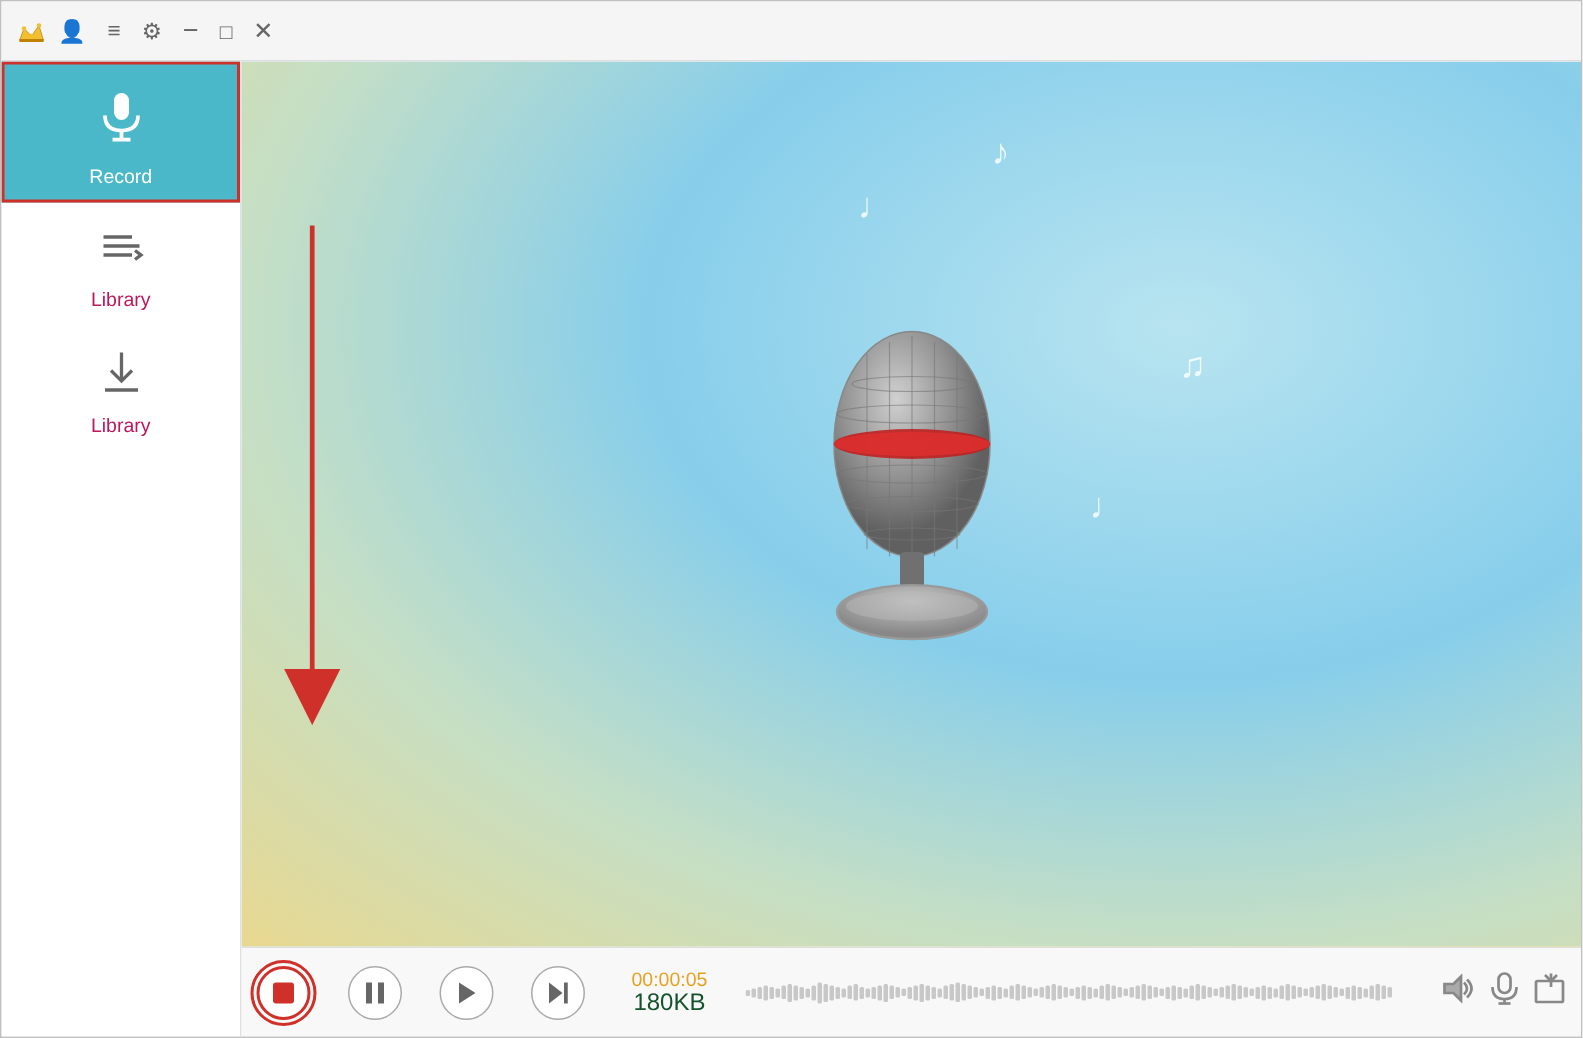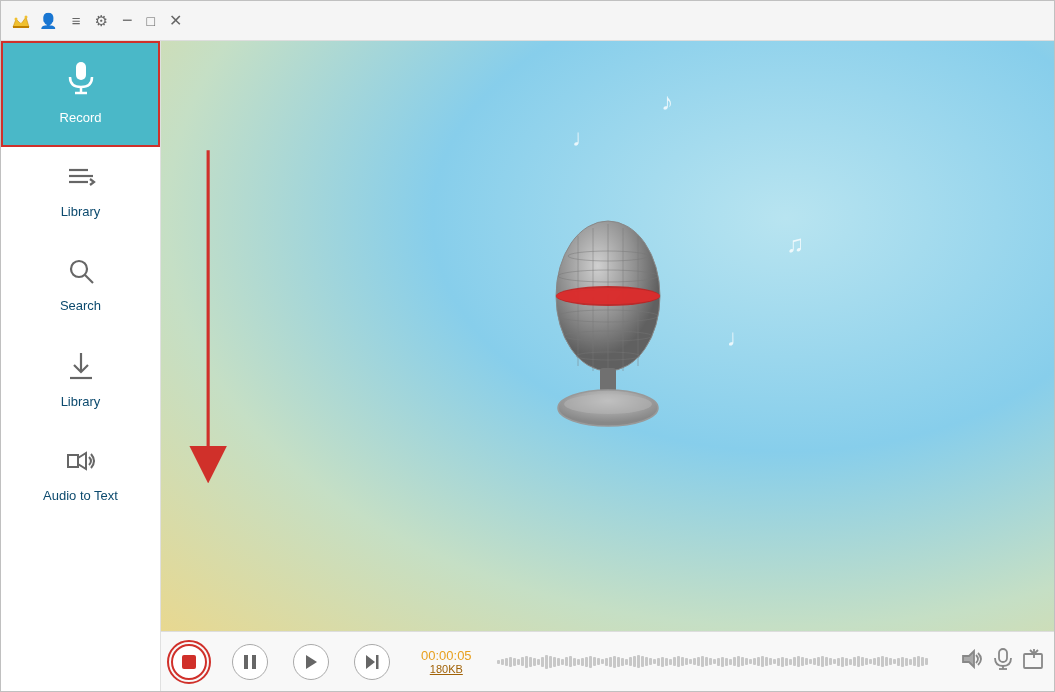--- a/index.html
+++ b/index.html
@@ -21,31 +21,31 @@
     .main-content { display: flex; flex: 1; overflow: hidden; }
 
     
     .sidebar {
       width: 160px; background: #fff; border-right: 1px solid #e0e0e0;
       display: flex; flex-direction: column; align-items: center;
       padding-top: 0; flex-shrink: 0;
     }
     .sidebar-item {
       width: 100%; display: flex; flex-direction: column; align-items: center;
-      padding: 18px 10px 20px; cursor: pointer; position: relative;
+      padding: 18px 10px 8px; cursor: pointer; position: relative;
     }
     .sidebar-item.active {
       background: #4ab8c8; border: 2px solid #d0302a;
     }
     .sidebar-item-icon { font-size: 28px; margin-bottom: 6px; }
     .sidebar-item.active .sidebar-item-icon { color: #fff; }
     .sidebar-item:not(.active) .sidebar-item-icon { color: #666; }
     .sidebar-item-label { font-size: 13px; }
     .sidebar-item.active .sidebar-item-label { color: #fff; }
-    .sidebar-item:not(.active) .sidebar-item-label { color: #0c4a6e; }
+    .sidebar-item:not(.active) .sidebar-item-label { color: #be185d; }
 
     
     .right-panel { flex: 1; display: flex; flex-direction: column; overflow: hidden; }
 
     
     .bg-area {
       flex: 1;
       background: linear-gradient(160deg, #87ceeb 0%, #b0dde8 30%, #c8e8e0 50%, #d4e8c0 70%, #e8e0a0 90%, #f0d880 100%);
       position: relative; overflow: hidden;
       display: flex; align-items: center; justify-content: center;
@@ -80,21 +80,21 @@
       width: 36px; height: 36px; border-radius: 50%; border: 1.5px solid #aaa;
       background: #fff; display: flex; align-items: center; justify-content: center;
       cursor: pointer; font-size: 14px; color: #555; flex-shrink: 0;
     }
     .ctrl-btn.stop-btn { border: 2px solid #d0302a; position: relative; }
     .ctrl-btn.stop-btn .stop-inner { width: 14px; height: 14px; background: #d0302a; border-radius: 2px; }
     .ctrl-btn.highlighted { outline: 2px solid #d0302a; outline-offset: 2px; }
 
     .time-info { display: flex; flex-direction: column; align-items: center; margin-left: 6px; flex-shrink: 0; }
     .time-display { font-size: 13px; color: #e8a020; font-weight: 500; }
-    .size-display { font-size: 11px; color: #a16207; text-decoration: underline; }
+    .size-display { font-size: 16px; color: #14532d; }
 
     .waveform-bar {
       flex: 1; height: 28px; background: transparent;
       display: flex; align-items: center; gap: 1px; overflow: hidden;
     }
     .wave-segment { width: 3px; background: #c8c8c8; border-radius: 1px; flex-shrink: 0; }
 
     .right-controls { display: flex; align-items: center; gap: 8px; margin-left: 8px; flex-shrink: 0; }
     .right-ctrl-btn { font-size: 18px; color: #888; cursor: pointer; }
 
@@ -158,52 +158,32 @@
           <svg width="30" height="26" viewBox="0 0 30 26" fill="none" stroke="#666" stroke-width="2.2">
             <line x1="3" y1="5" x2="22" y2="5"></line>
             <line x1="3" y1="11" x2="27" y2="11"></line>
             <line x1="3" y1="17" x2="22" y2="17"></line>
             <polyline points="24,14 28,17 24,20" fill="none"></polyline>
           </svg>
         </span>
         <span class="sidebar-item-label">Library</span>
       </div>
 
-      <div class="sidebar-item">
-        <span class="sidebar-item-icon">
-          <svg width="28" height="28" viewBox="0 0 28 28" fill="none" stroke="#666" stroke-width="2.2">
-            <circle cx="12" cy="12" r="8"></circle>
-            <line x1="18" y1="18" x2="26" y2="26"></line>
-          </svg>
-        </span>
-        <span class="sidebar-item-label">Search</span>
-      </div>
 
       <div class="sidebar-item">
         <span class="sidebar-item-icon">
           <svg width="28" height="30" viewBox="0 0 28 30" fill="none" stroke="#666" stroke-width="2.2">
             <line x1="14" y1="2" x2="14" y2="20"></line>
             <polyline points="7,14 14,21 21,14"></polyline>
             <line x1="3" y1="27" x2="25" y2="27"></line>
           </svg>
         </span>
         <span class="sidebar-item-label">Library</span>
       </div>
 
-      <div class="sidebar-item">
-        <span class="sidebar-item-icon">
-          <svg width="30" height="28" viewBox="0 0 30 28" fill="none" stroke="#666" stroke-width="2">
-            <polygon points="2,8 12,8 12,20 2,20" fill="none" stroke="#666" stroke-width="2"></polygon>
-            <polygon points="12,11 20,6 20,22 12,17" fill="none" stroke="#666" stroke-width="2"></polygon>
-            <path d="M23 10 Q27 14 23 18" stroke="#666" stroke-width="2" fill="none"></path>
-            <path d="M25 7 Q31 14 25 21" stroke="#666" stroke-width="2" fill="none"></path>
-          </svg>
-        </span>
-        <span class="sidebar-item-label">Audio to Text</span>
-      </div>
 
     </div>
 
     <div class="right-panel">
 
       <div class="bg-area">
 
         <span class="music-note" style="top:14%; left:46%;">♩</span>
         <span class="music-note" style="top:8%; left:56%;">♪</span>
         <span class="music-note" style="top:32%; right:28%;">♫</span>

